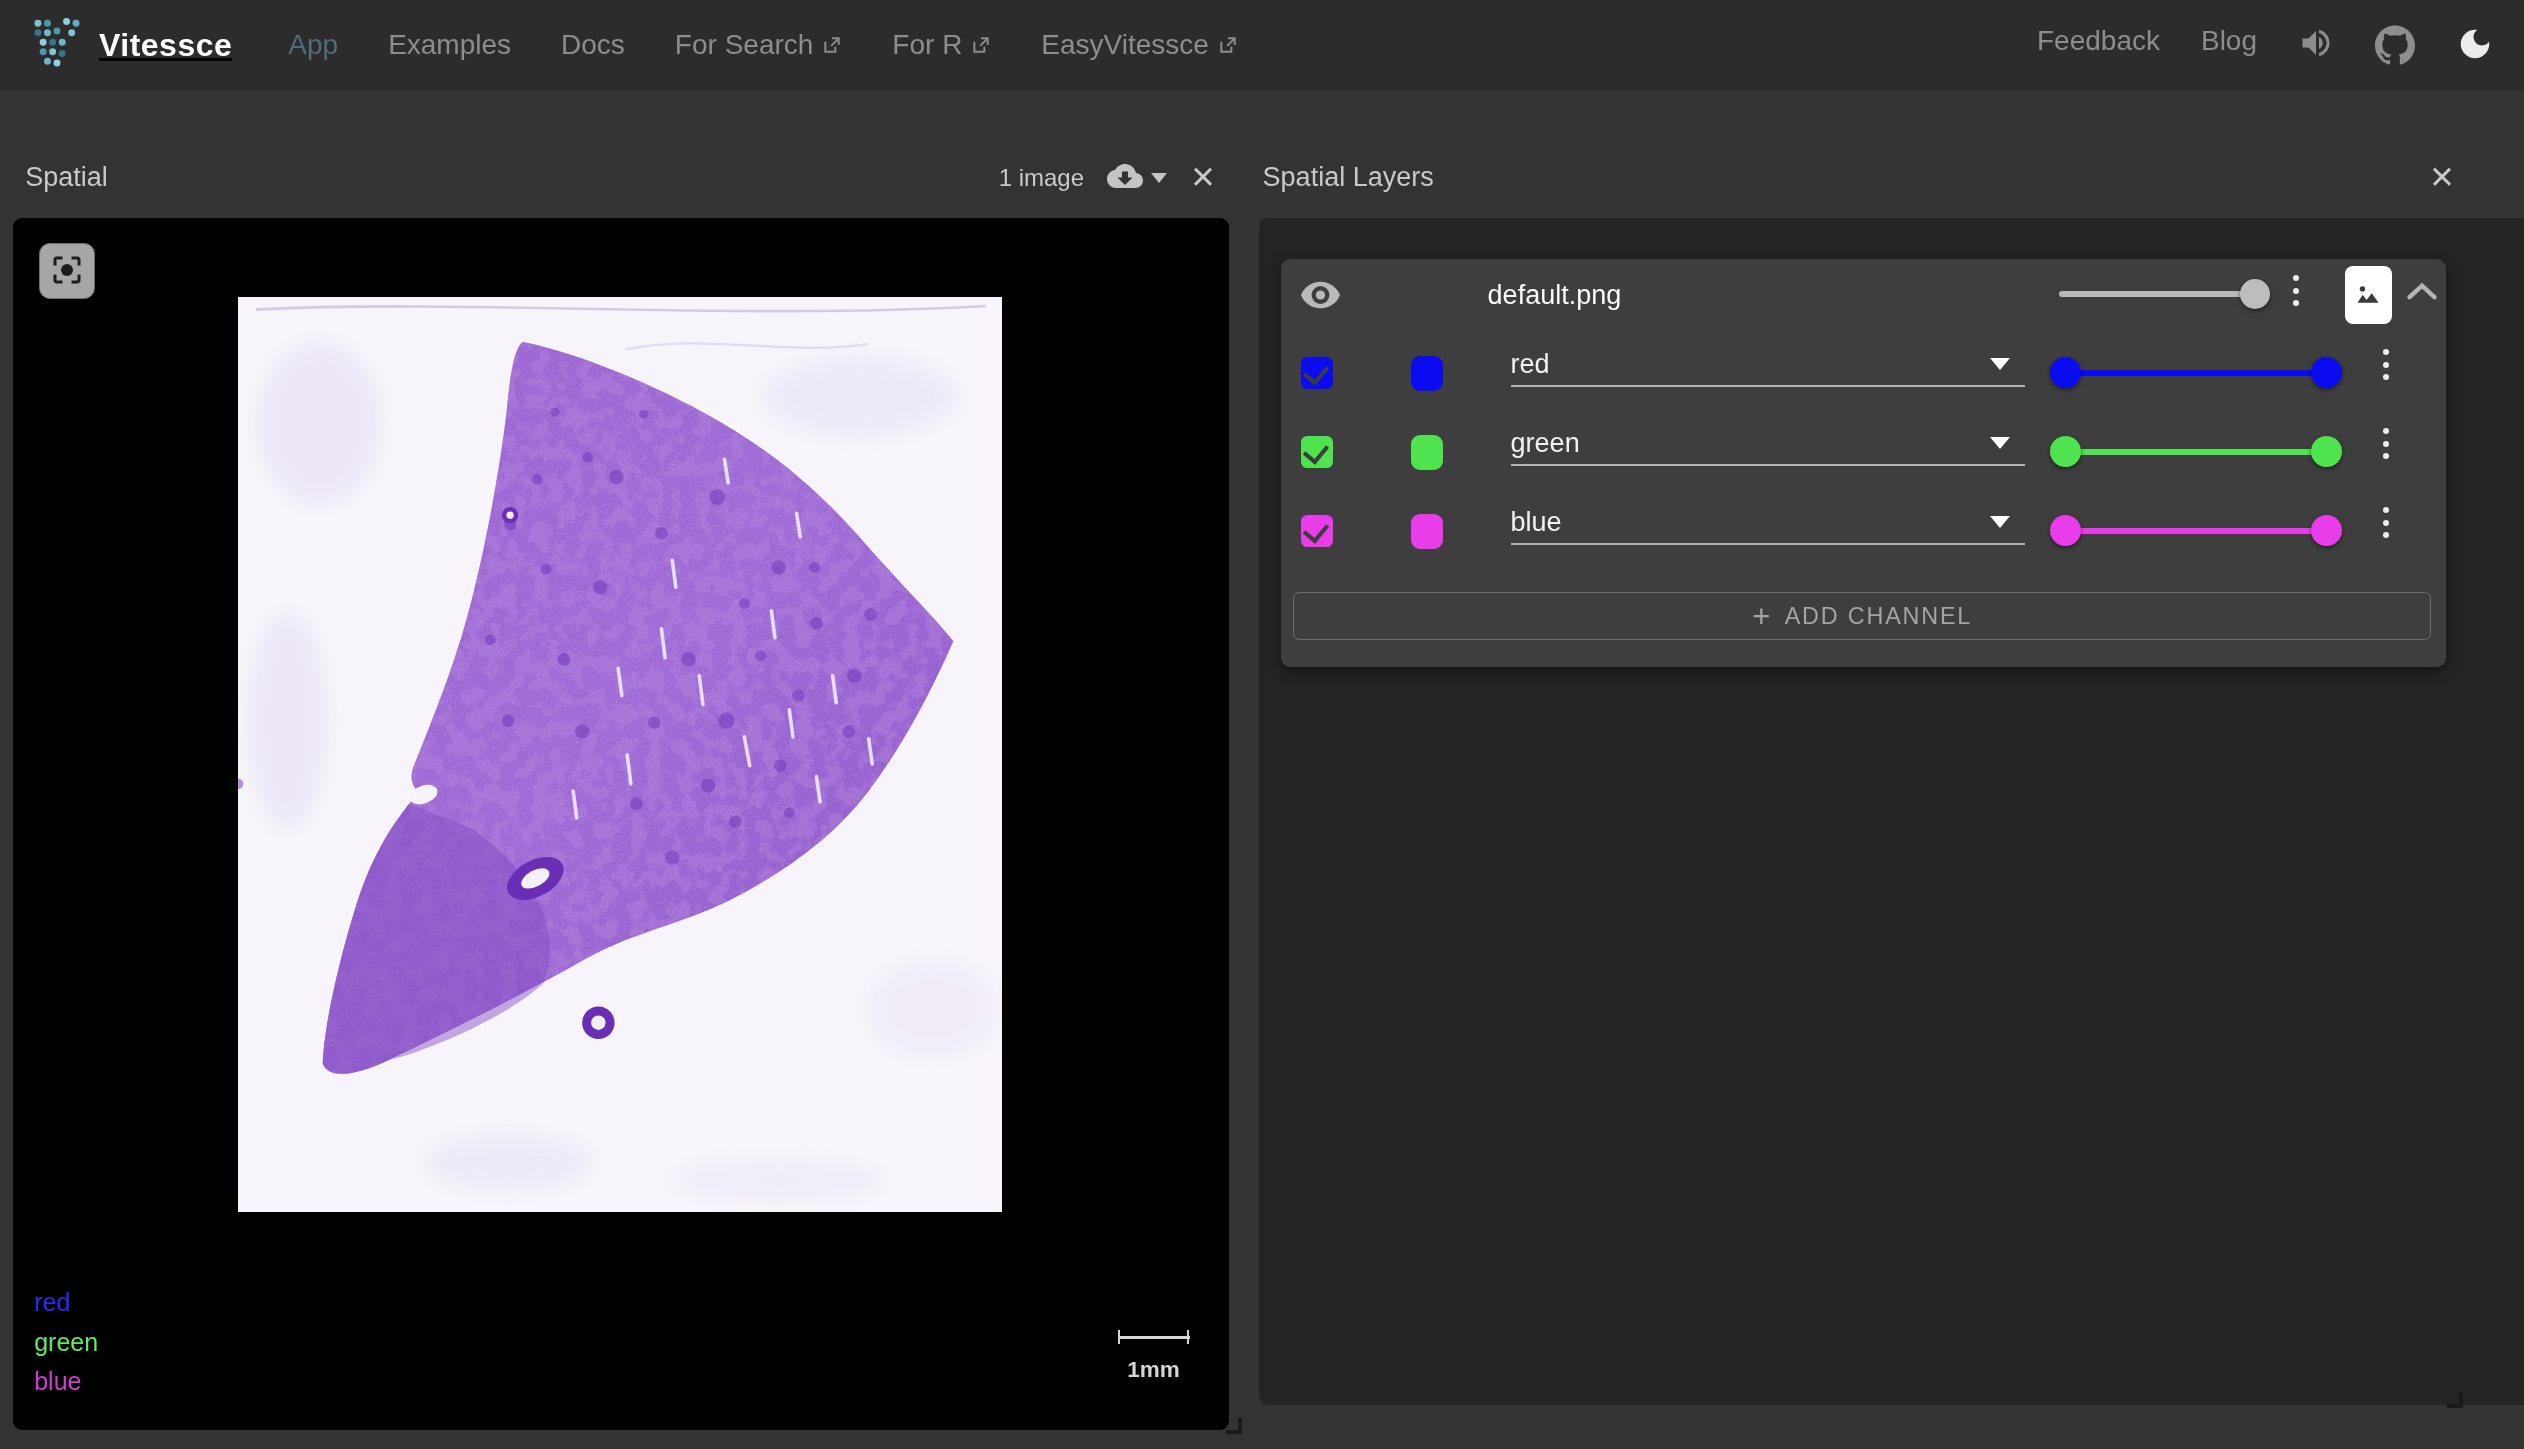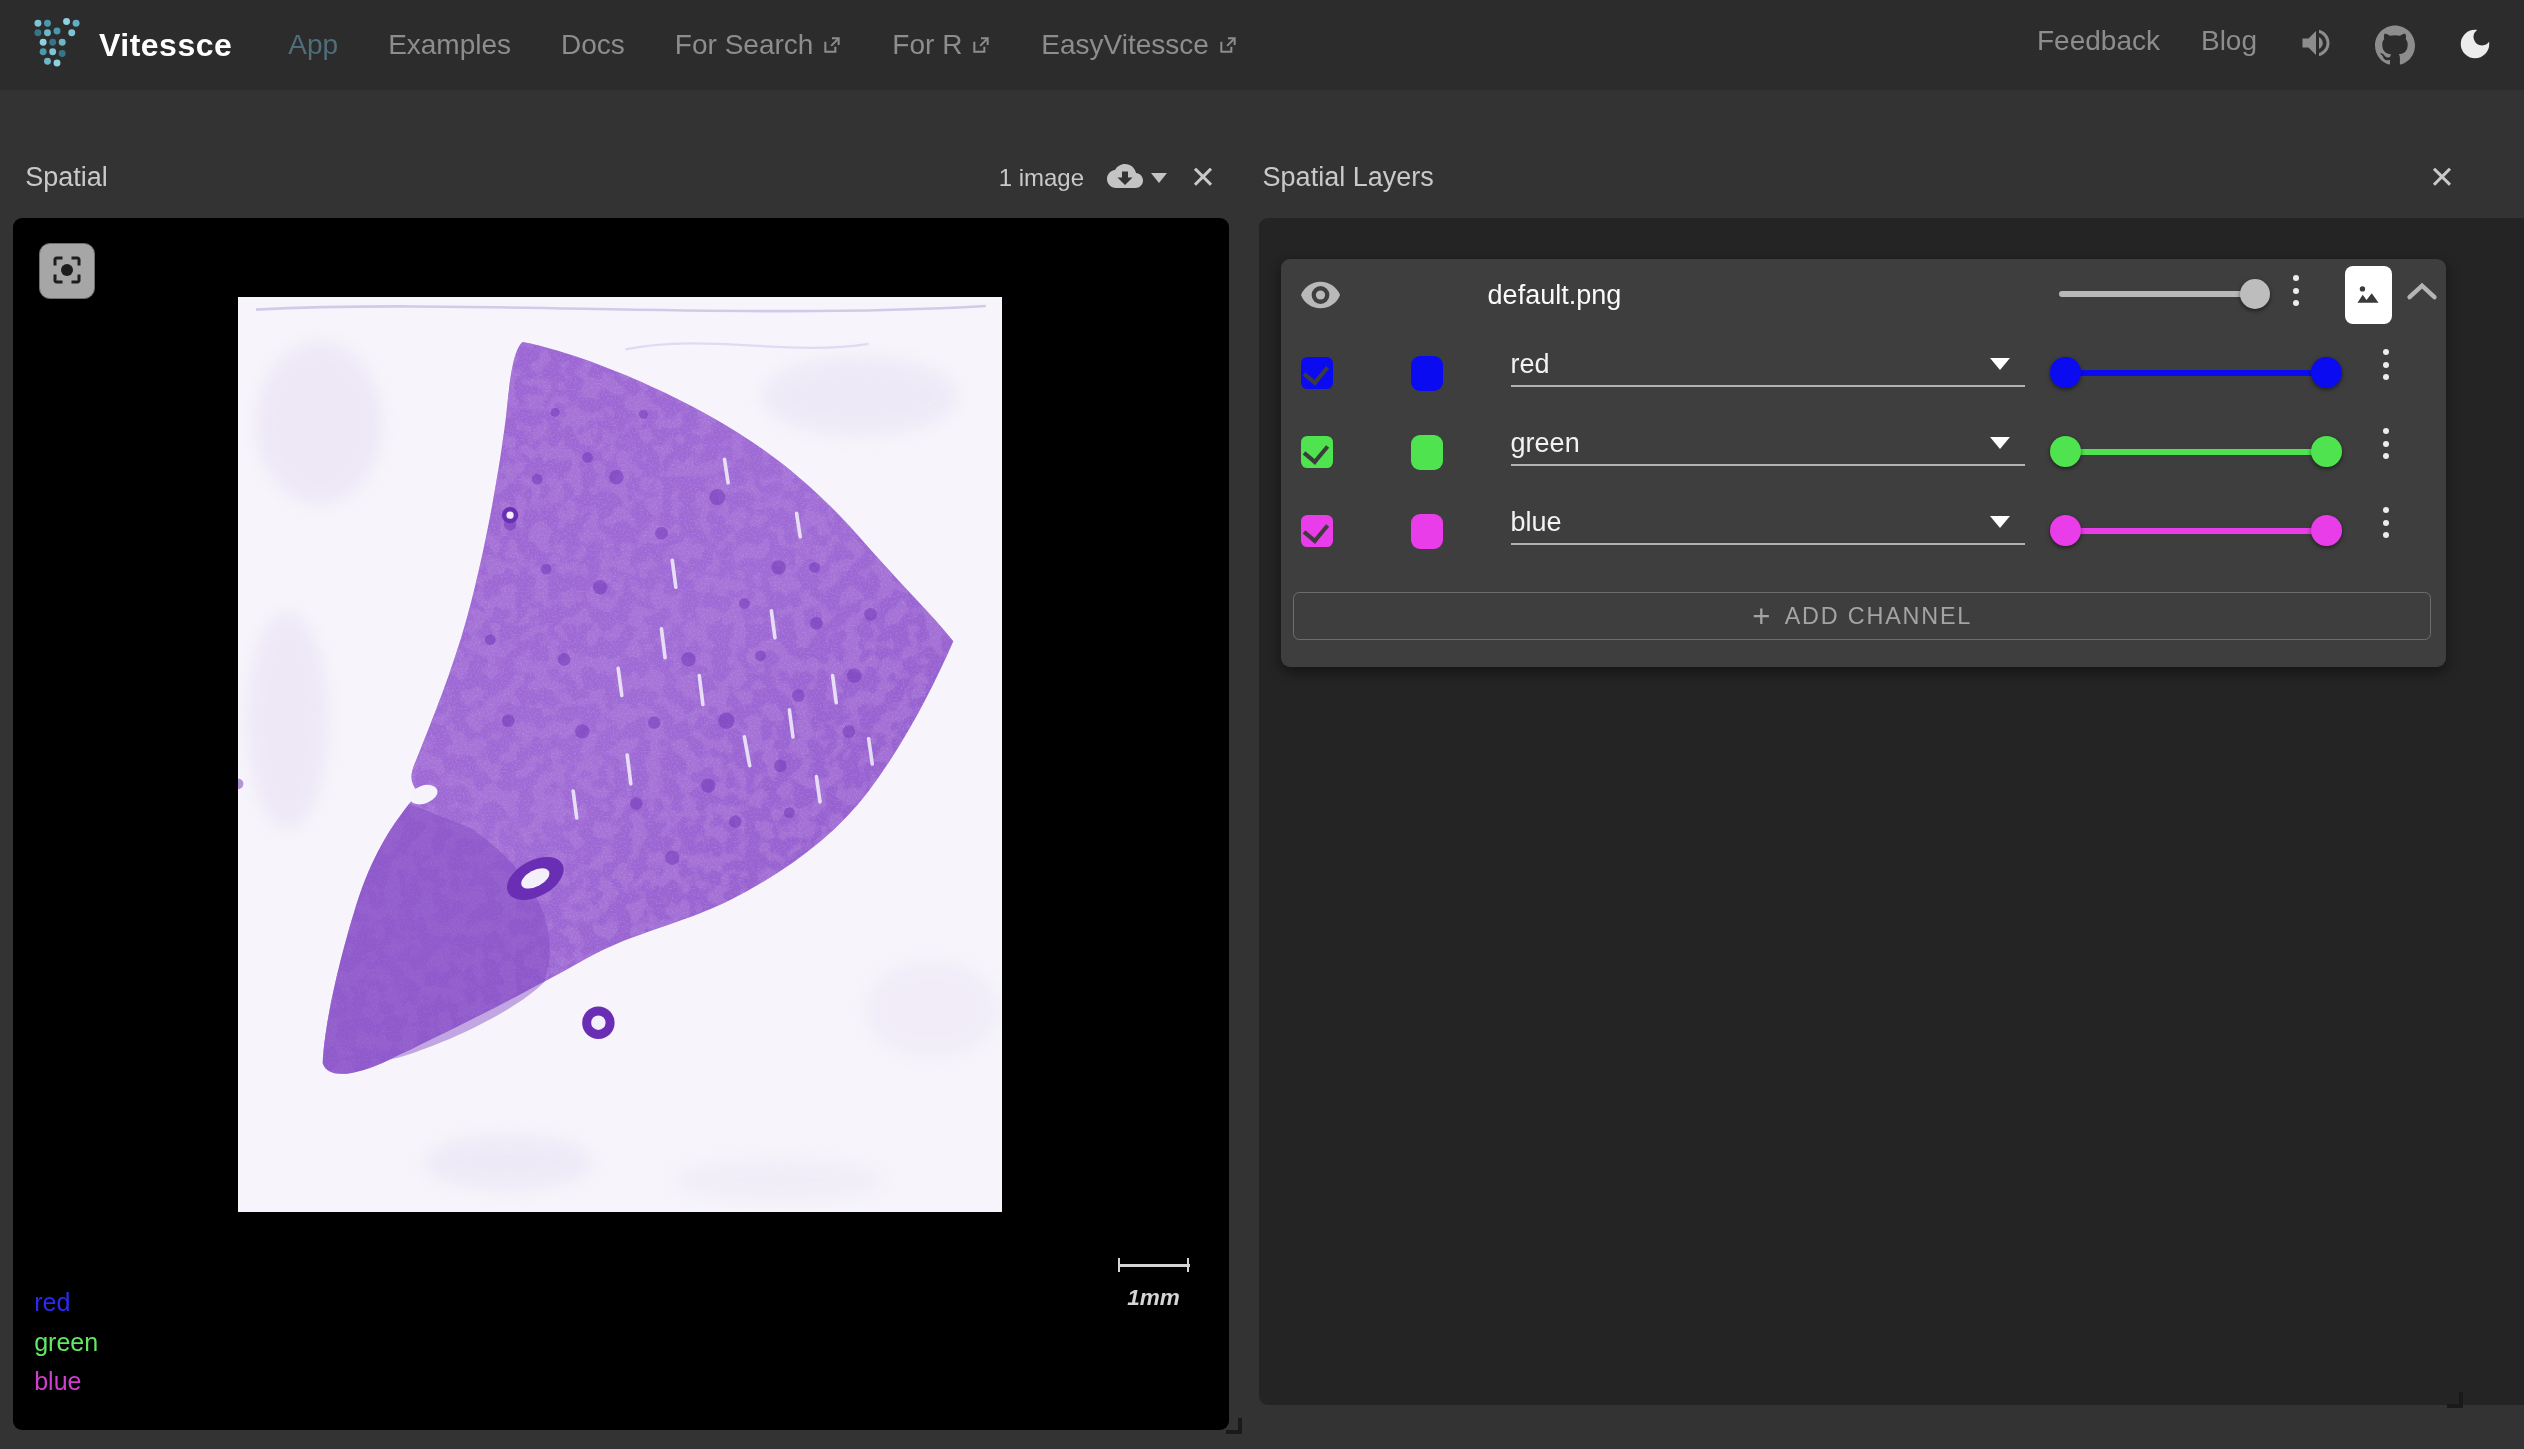--- a/index.html
+++ b/index.html
@@ -3,21 +3,21 @@
 <meta charset="utf-8">
 <style>
   * { margin:0; padding:0; box-sizing:border-box; }
   html,body { width:2525px; height:1450px; background:#333333; overflow:hidden;
               font-family:"Liberation Sans", sans-serif; }
   #app { position:relative; width:2525px; height:1450px; background:#333333; }
 
   
   .navbar { position:absolute; left:0; top:0; width:2525px; height:90px;
             background:#2c2c2c; display:flex; align-items:center; padding:0 31px; }
-  .brand-wrap { display:flex; align-items:center; gap:16px; }
+  .brand-wrap { display:flex; align-items:center; gap:16px;text-decoration:underline; }
   .brand { color:#ffffff; font-size:32px; font-weight:bold; letter-spacing:0.5px; }
   .nav-links { display:flex; align-items:center; gap:50px; margin-left:56px; }
   .nav-link { color:#8d8d8d; font-size:28px; display:flex; align-items:center; gap:9px; cursor:pointer; }
   .nav-link.active { color:#4f6d7a; }
   .ext-ico svg { display:block; }
   .nav-right { margin-left:auto; display:flex; align-items:flex-start; gap:41px; }
   .icon-btn { display:flex; align-items:center; justify-content:center; cursor:pointer; }
   .searchbox { width:283px; height:58px; background:#1d2022; border-radius:29px;
                display:flex; align-items:center; padding:0 12.6px 0 18px; gap:10.8px; }
   .searchbox input { flex:1; min-width:0; background:transparent; border:none; outline:none;
@@ -56,21 +56,21 @@
                   display:flex; align-items:center; justify-content:center; cursor:pointer; }
 
   .tissue { position:absolute; left:225px; top:79px; width:764px; height:915px; }
 
   .legend { position:absolute; left:21.6px; top:1071px; display:flex; flex-direction:column; gap:12.6px; }
   .legend span { font-size:25px; line-height:27px; }
   .leg-red   { color:#2a2af5; }
   .leg-green { color:#63e763; }
   .leg-blue  { color:#cf3fcf; }
 
-  .scalebar { position:absolute; left:1105px; top:1040px; width:72px; text-align:center;font-style:italic; }
+  .scalebar { position:absolute; left:1105px; top:1112px; width:72px; text-align:center; }
   .scalebar .bar { position:relative; height:14.4px; }
   .scalebar .bar::before { content:""; position:absolute; left:0; right:0; top:6.3px; height:2.7px; background:#d5d5d5; }
   .scalebar .bar::after  { content:""; position:absolute; left:0; top:0; width:2.7px; height:14.4px; background:#d5d5d5;
                            box-shadow:69px 0 0 #d5d5d5; }
   .scalebar .lbl { margin-top:12.6px; color:#d5d5d5; font-size:22.5px; font-weight:bold; }
 
   .resize-corner { position:absolute; width:16px; height:16px;
                    border-right:4.5px solid #1a1a1a; border-bottom:4.5px solid #1a1a1a; }
 
   .layers-panel { position:absolute; left:1259px; top:137px; width:1212px; }

